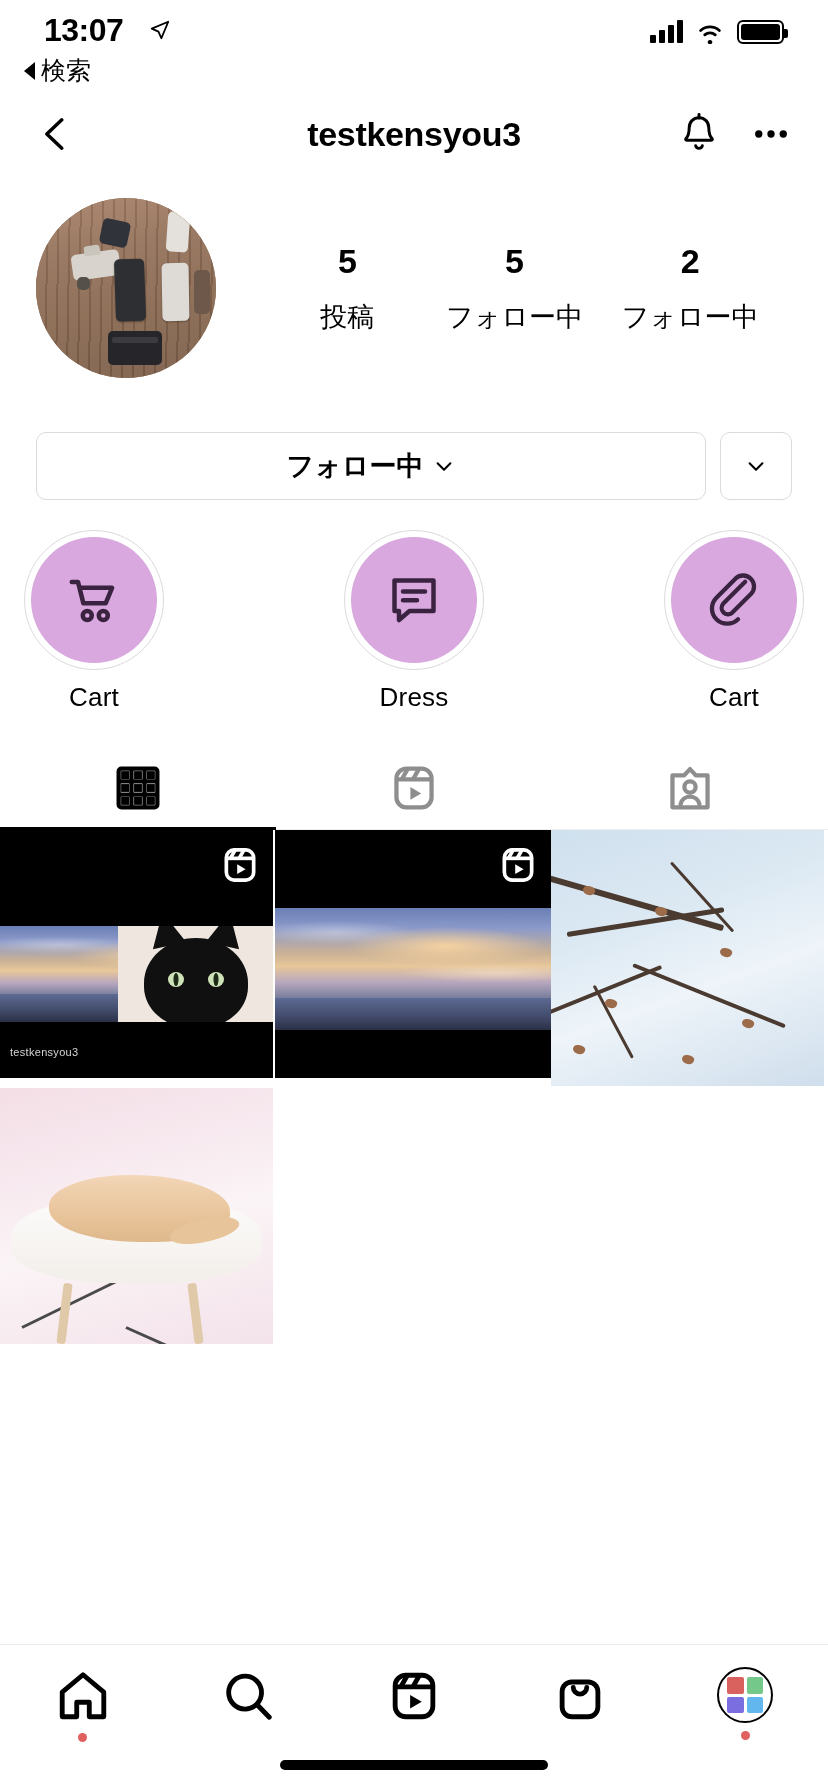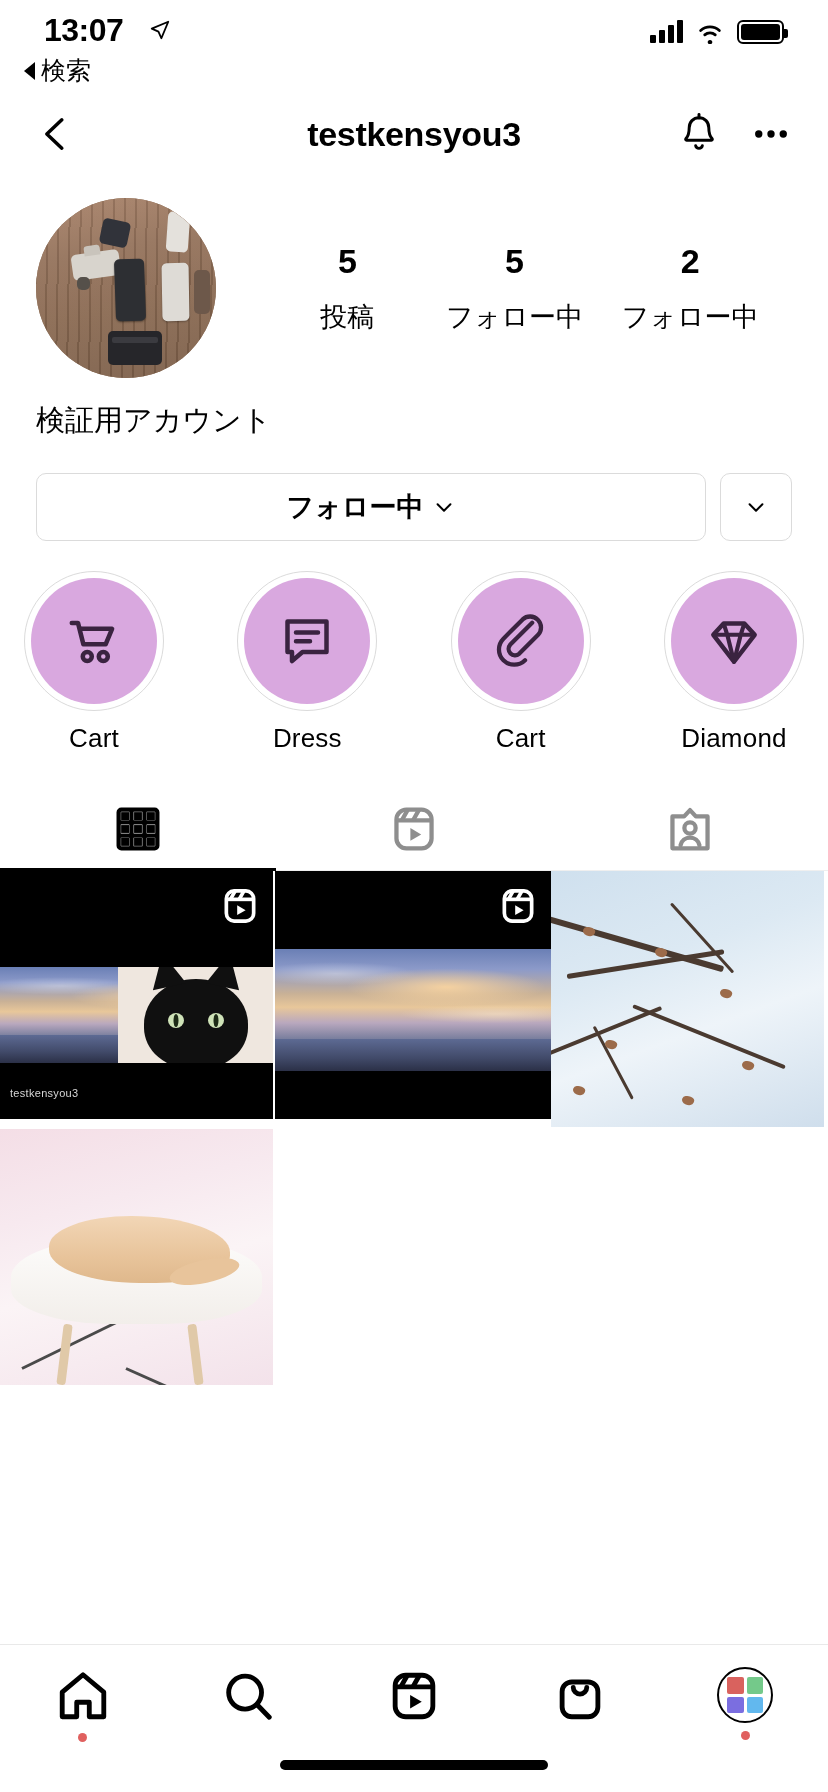--- a/index.html
+++ b/index.html
@@ -333,21 +333,20 @@
       <div class="stat-label">フォロー中</div>
     </div>
     <div class="stat">
       <div class="stat-num">2</div>
       <div class="stat-label">フォロー中</div>
     </div>
   </div>
 </div>
 
 <div class="bio">
-  <div class="bio-line">検証用アカウント</div>
 </div>
 
 <div class="actions">
   <div class="btn btn-following">
     <span>フォロー中</span>
     <svg class="chev-sm" viewBox="0 0 24 24">
       <path d="M5 9 L12 16 L19 9" fill="none" stroke="#000" stroke-width="2.2" stroke-linecap="round" stroke-linejoin="round"></path>
     </svg>
   </div>
   <div class="btn btn-more">
@@ -388,31 +387,20 @@
     <div class="hl-ring">
       <div class="hl-circle" style="background:#d9a8df">
         <svg width="60" height="60" viewBox="0 0 24 24">
           <path d="M18.6 6.2 L9.3 15.5 a2.7 2.7 0 0 0 3.8 3.8 l8.0-8.0 a4.6 4.6 0 0 0-6.5-6.5 l-8.1 8.1 a6.4 6.4 0 0 0 9.1 9.1" fill="none" stroke="#3a2340" stroke-width="1.8" stroke-linecap="round" stroke-linejoin="round" transform="translate(-1.2,-1.2) scale(0.95)"></path>
         </svg>
       </div>
     </div>
     <div class="hl-label">Cart</div>
   </div>
 
-  <div class="hl">
-    <div class="hl-ring">
-      <div class="hl-circle" style="background:#d9a8df">
-        <svg width="62" height="62" viewBox="0 0 24 24">
-          <path d="M4 9.6 L8 5.2 h8 l4 4.4 L12 20 Z" fill="none" stroke="#3a2340" stroke-width="1.75" stroke-linejoin="round"></path>
-          <path d="M4 9.6 h16 M8 5.2 L9.4 9.6 L12 20 L14.6 9.6 L16 5.2" fill="none" stroke="#3a2340" stroke-width="1.6" stroke-linejoin="round"></path>
-        </svg>
-      </div>
-    </div>
-    <div class="hl-label">Diamond</div>
-  </div>
 
 </div>
 
 <div class="tabs">
   <div class="tab active">
     <svg width="54" height="54" viewBox="0 0 24 24">
       <rect x="3.4" y="3.4" width="17.2" height="17.2" rx="1.2" fill="none" stroke="#000" stroke-width="1.9"></rect>
       <path d="M9.1 3.4 V20.6 M14.9 3.4 V20.6 M3.4 9.1 H20.6 M3.4 14.9 H20.6" stroke="#000" stroke-width="1.9"></path>
       <rect x="4.5" y="4.5" width="3.5" height="3.5" fill="#000"></rect>
       <rect x="10.25" y="4.5" width="3.5" height="3.5" fill="#000"></rect>

